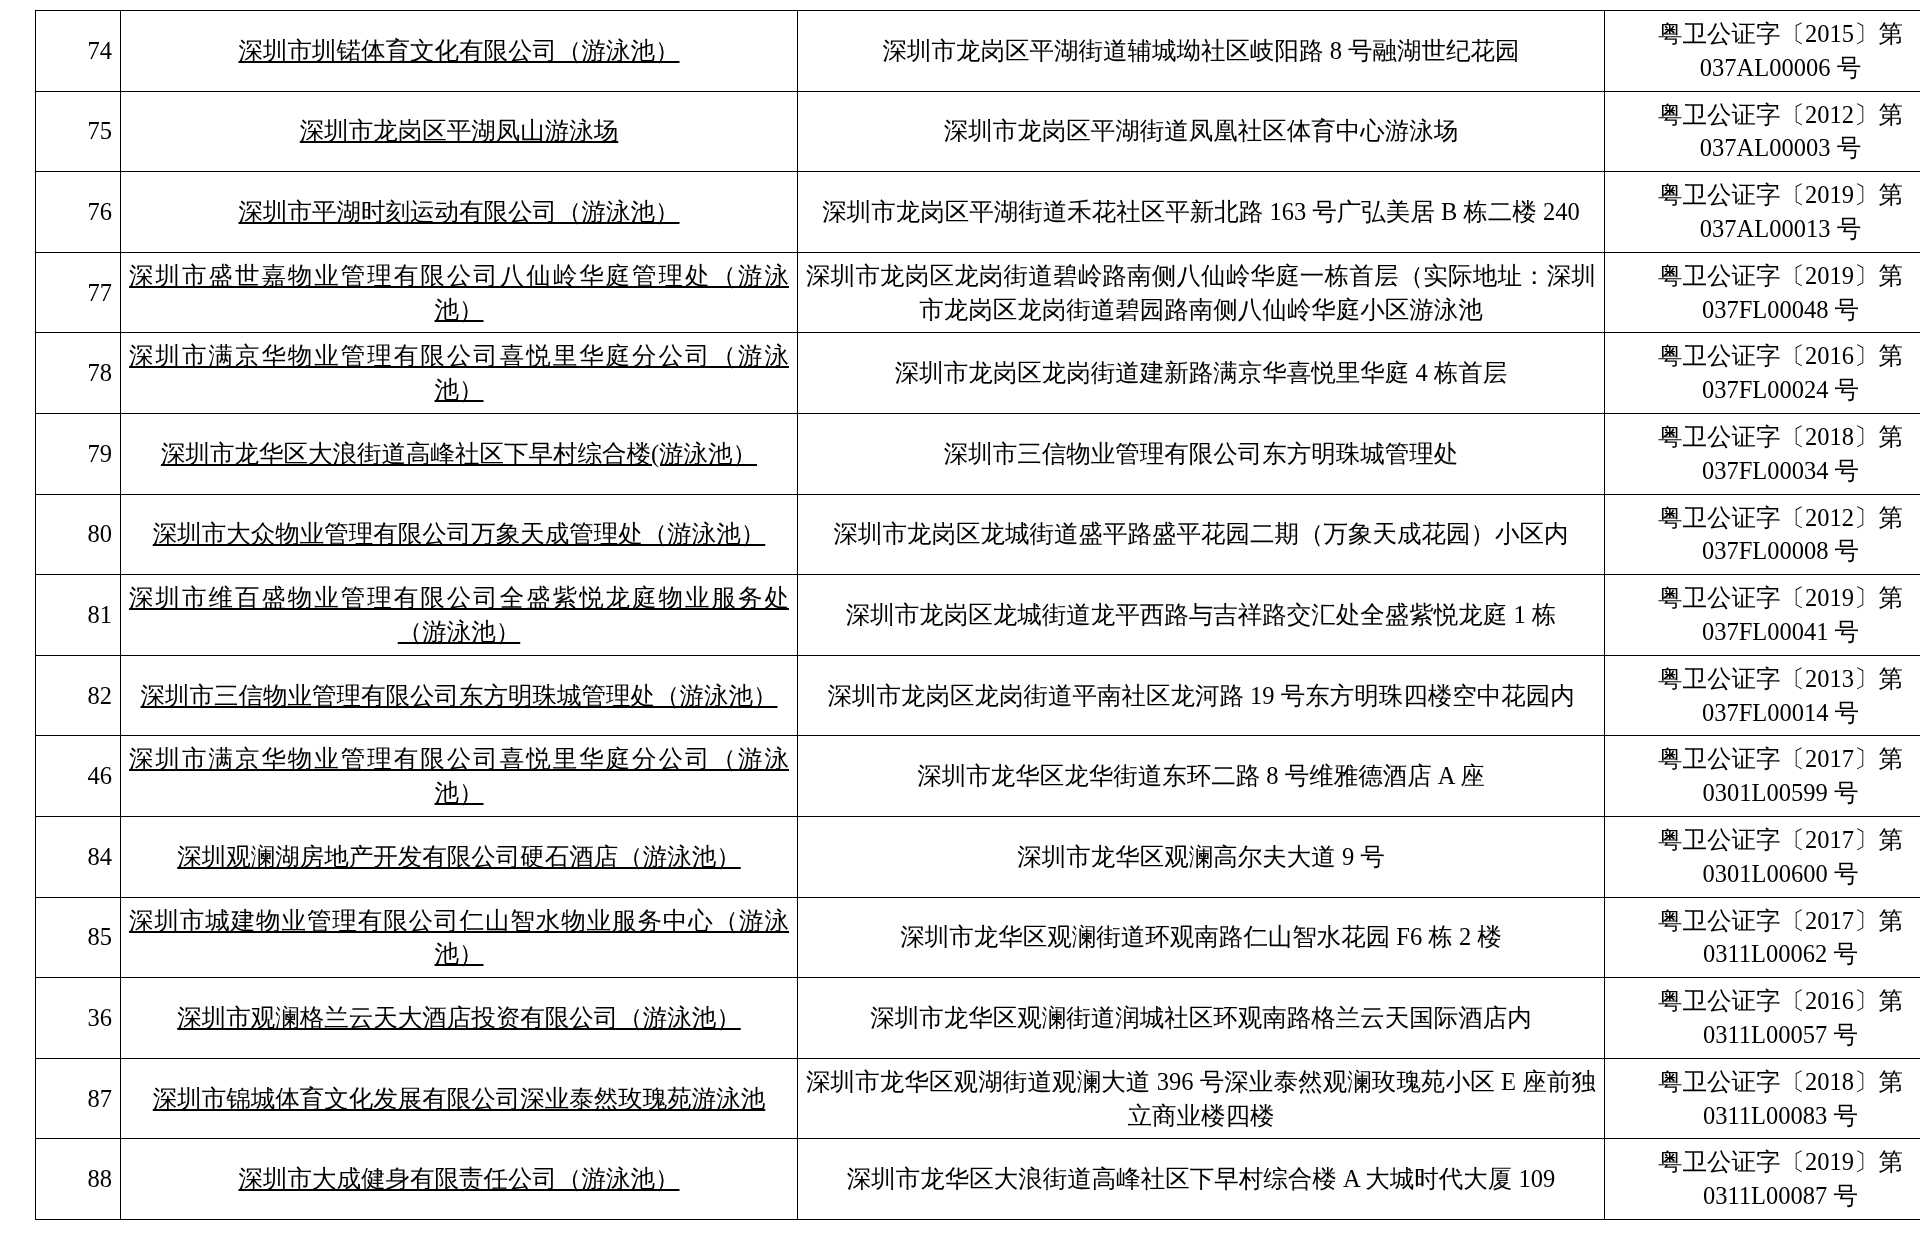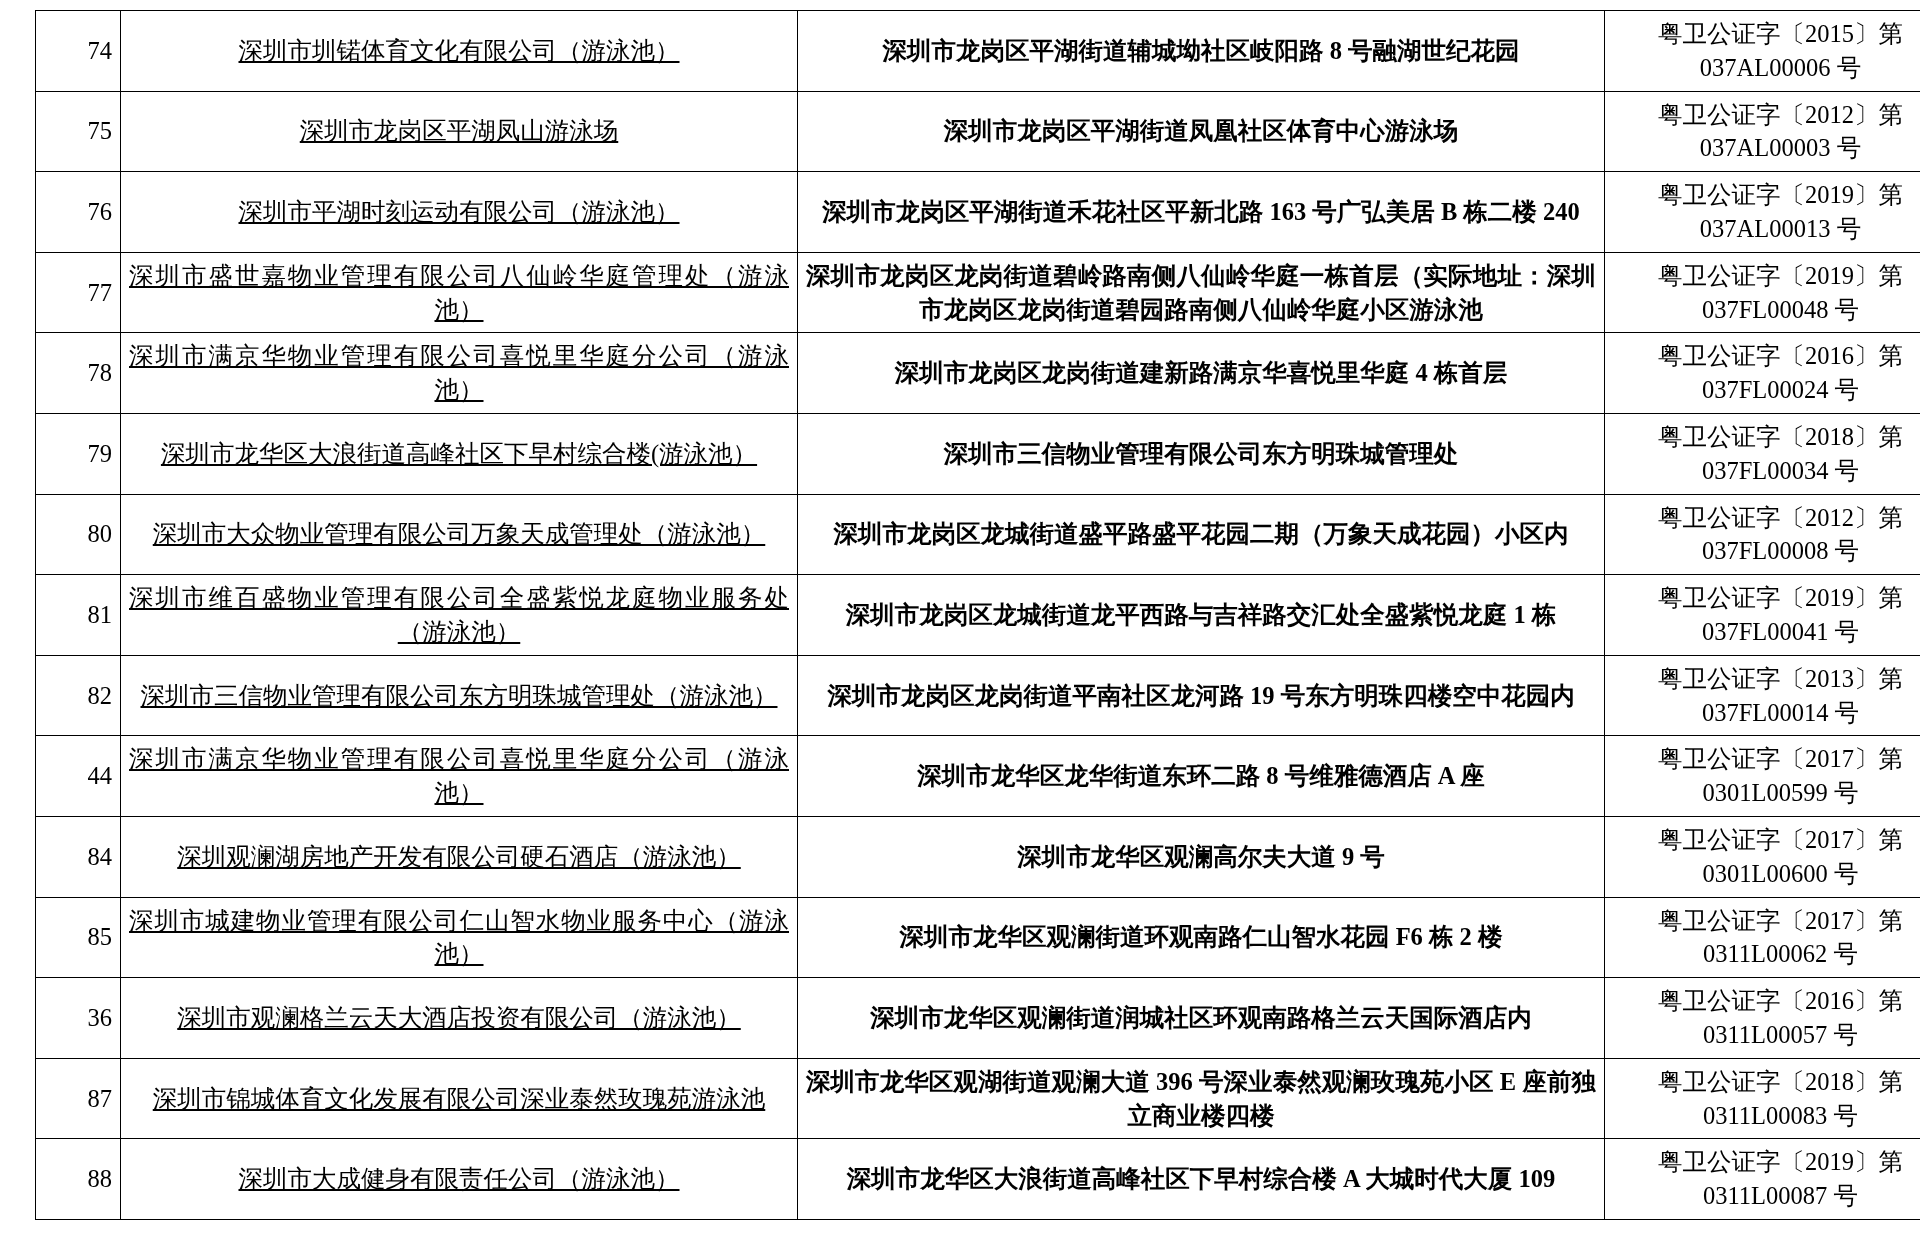--- a/index.html
+++ b/index.html
@@ -38,21 +38,20 @@
     font-size: 25px;
   }
   td.col-name {
     width: 660px;
     text-align: center;
     text-decoration: underline;
   }
   td.col-addr {
     width: 790px;
     text-align: center;
-    font-weight: bold;
   }
   td.col-cert {
     width: 335px;
     text-align: center;
     font-size: 23.5px;
     line-height: 1.42;
   }
   
   td.just {
     text-align: justify;
@@ -124,21 +123,21 @@
       </tr>
 
       <tr>
         <td class="col-idx">82</td>
         <td class="col-name just">深圳市三信物业管理有限公司东方明珠城管理处（游泳池）</td>
         <td class="col-addr just">深圳市龙岗区龙岗街道平南社区龙河路 19 号东方明珠四楼空中花园内</td>
         <td class="col-cert">粤卫公证字〔2013〕第 037FL00014 号</td>
       </tr>
 
       <tr>
-        <td class="col-idx">44</td>
+        <td class="col-idx">46</td>
         <td class="col-name just">深圳市满京华物业管理有限公司喜悦里华庭分公司（游泳池）</td>
         <td class="col-addr">深圳市龙华区龙华街道东环二路 8 号维雅德酒店 A 座</td>
         <td class="col-cert">粤卫公证字〔2017〕第 0301L00599 号</td>
       </tr>
 
       <tr>
         <td class="col-idx">84</td>
         <td class="col-name">深圳观澜湖房地产开发有限公司硬石酒店（游泳池）</td>
         <td class="col-addr">深圳市龙华区观澜高尔夫大道 9 号</td>
         <td class="col-cert">粤卫公证字〔2017〕第 0301L00600 号</td>

